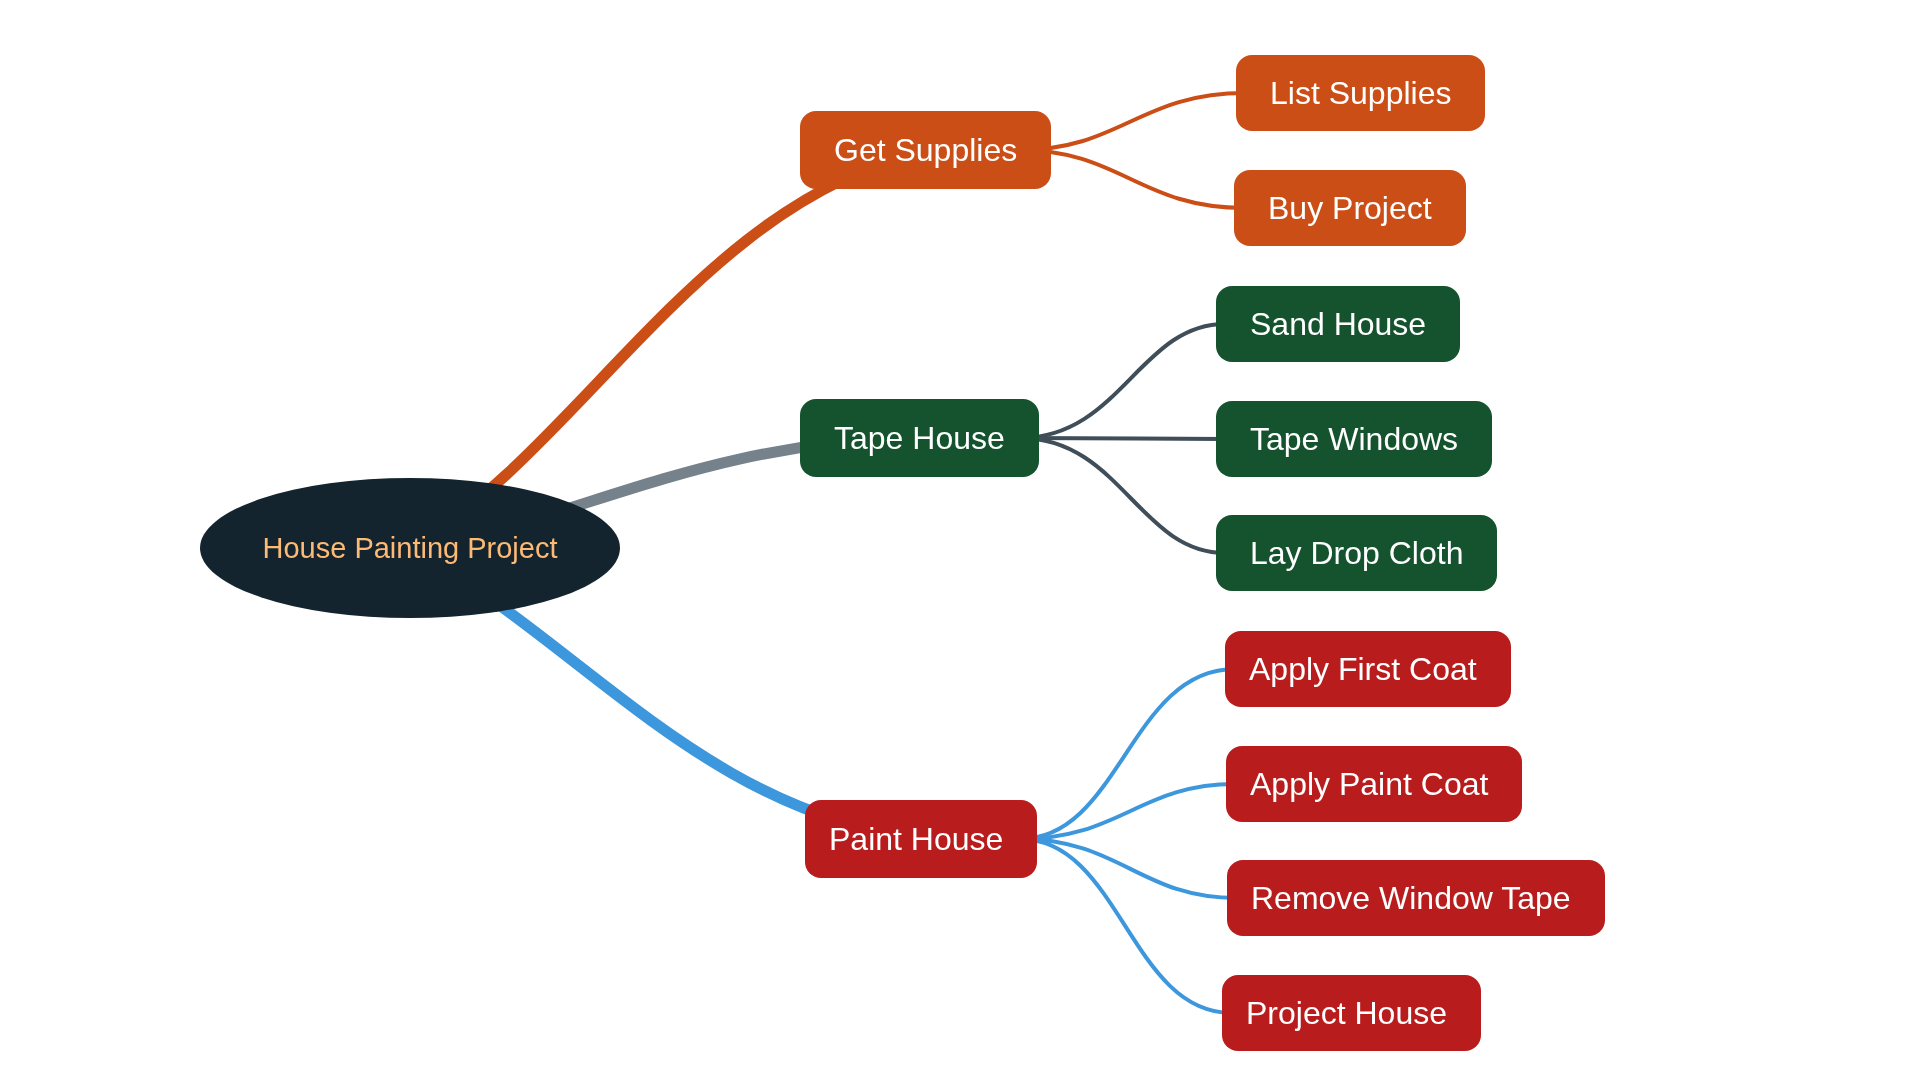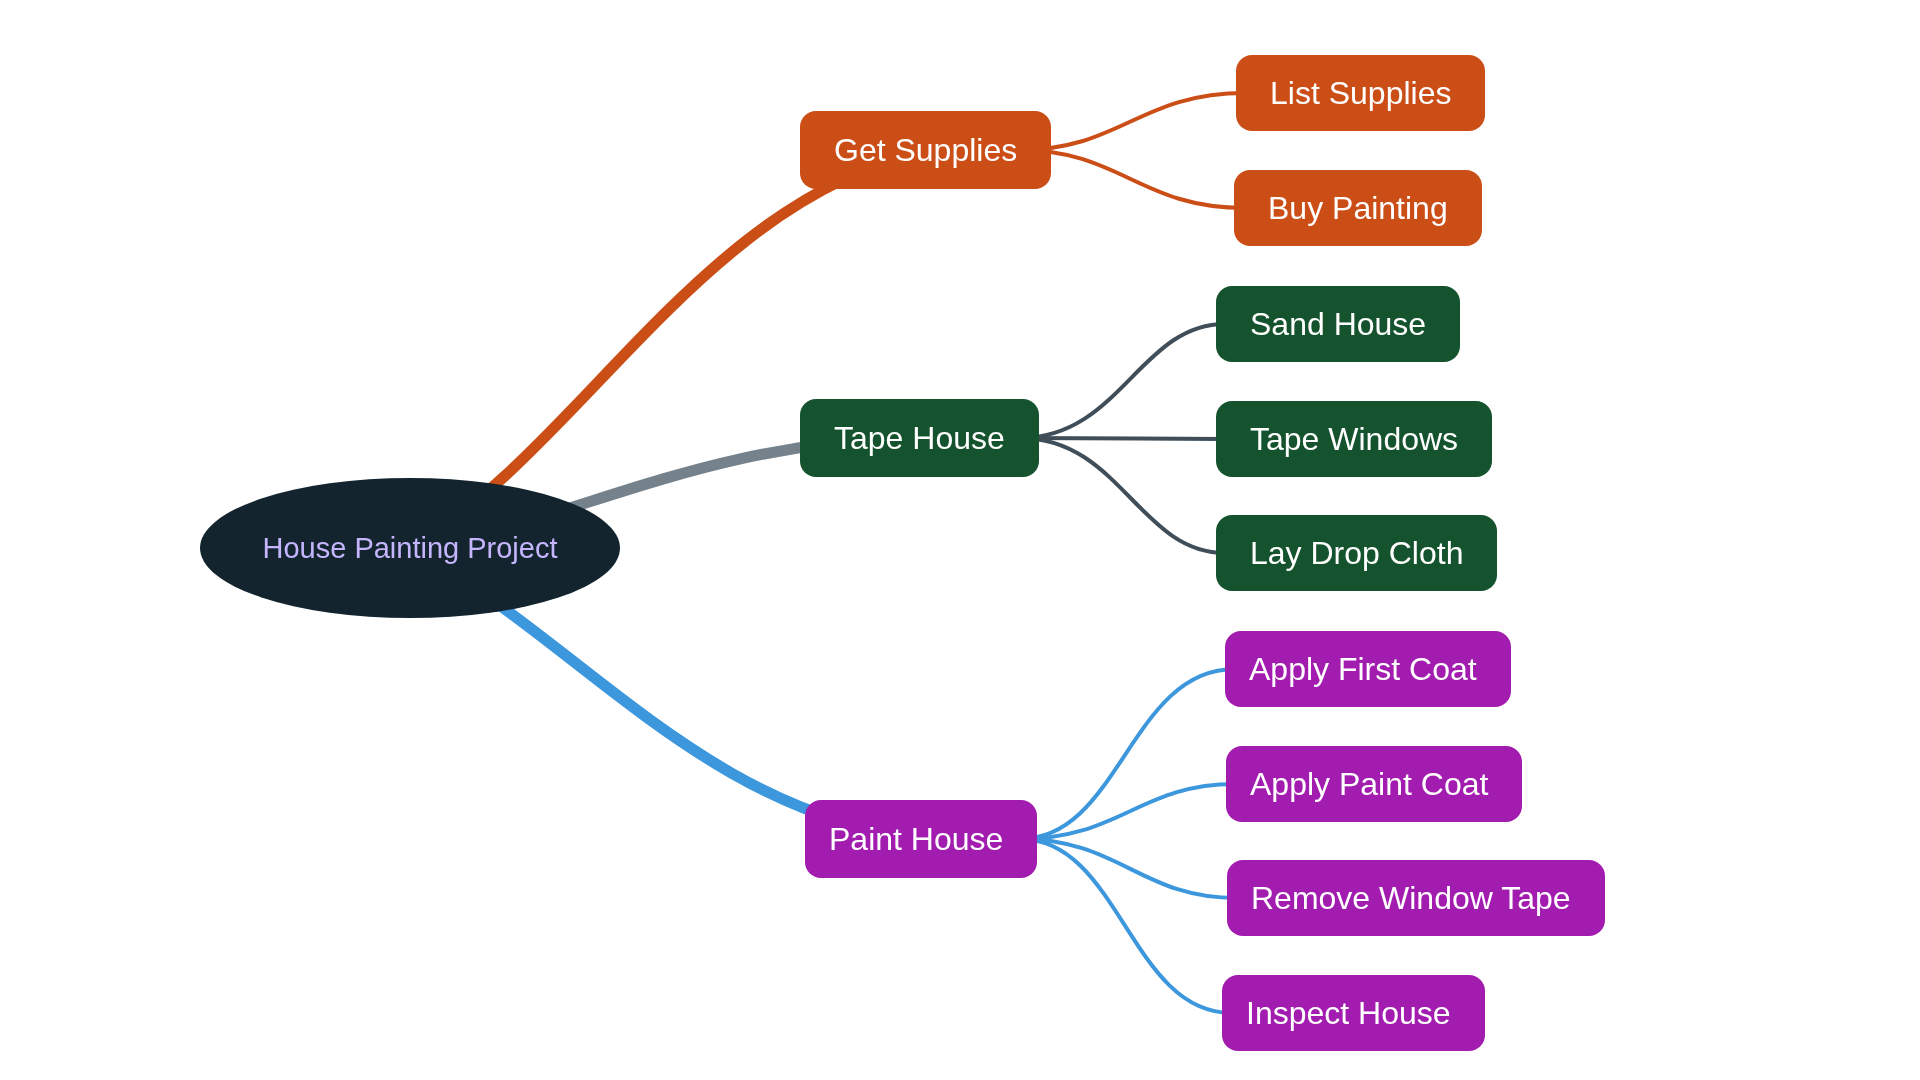--- a/index.html
+++ b/index.html
@@ -32,28 +32,28 @@
     text-align: center;
     box-sizing: border-box;
     cursor: pointer;
   }
   .branch {
     height: 78px;
     line-height: 78px;
   }
   .orange { background: #cc4e17; }
   .gray   { background: #14532d; }
-  .blue   { background: #a21caf; padding-left: 24px; }
+  .blue   { background: #b91c1c; padding-left: 24px; }
   .root-node {
     position: absolute;
     left: 200px; top: 478px;
     width: 420px; height: 140px;
     background: #13242f;
     border-radius: 50%;
-    color: #c4b5fd;
+    color: #fdba74;
     font-size: 29px;
     line-height: 140px;
     text-align: center;
     white-space: nowrap;
     cursor: pointer;
   }
   
   #n-get   { left: 800px; top: 111px; }
   #n-prep  { left: 800px; top: 399px; }
   #n-paint { left: 805px; top: 800px; }
@@ -92,24 +92,24 @@
     <path d="M1020,839 C1120,839 1130,1013 1232,1013" stroke="#3d97dd" stroke-width="4" fill="none" stroke-linecap="round"></path>
   </svg>
 
   <div class="root-node">House Painting Project</div>
 
   <div class="node branch orange" id="n-get">Get Supplies</div>
   <div class="node branch gray" id="n-prep">Tape House</div>
   <div class="node branch blue" id="n-paint">Paint House</div>
 
   <div class="node orange" id="n-list">List Supplies</div>
-  <div class="node orange" id="n-buy">Buy Painting</div>
+  <div class="node orange" id="n-buy">Buy Project</div>
 
   <div class="node gray" id="n-sand">Sand House</div>
   <div class="node gray" id="n-tape">Tape Windows</div>
   <div class="node gray" id="n-lay">Lay Drop Cloth</div>
 
   <div class="node blue" id="n-first">Apply First Coat</div>
   <div class="node blue" id="n-final">Apply Paint Coat</div>
   <div class="node blue" id="n-remove">Remove Window Tape</div>
-  <div class="node blue" id="n-inspect">Inspect House</div>
+  <div class="node blue" id="n-inspect">Project House</div>
 
 </div>
 
 </body></html>

